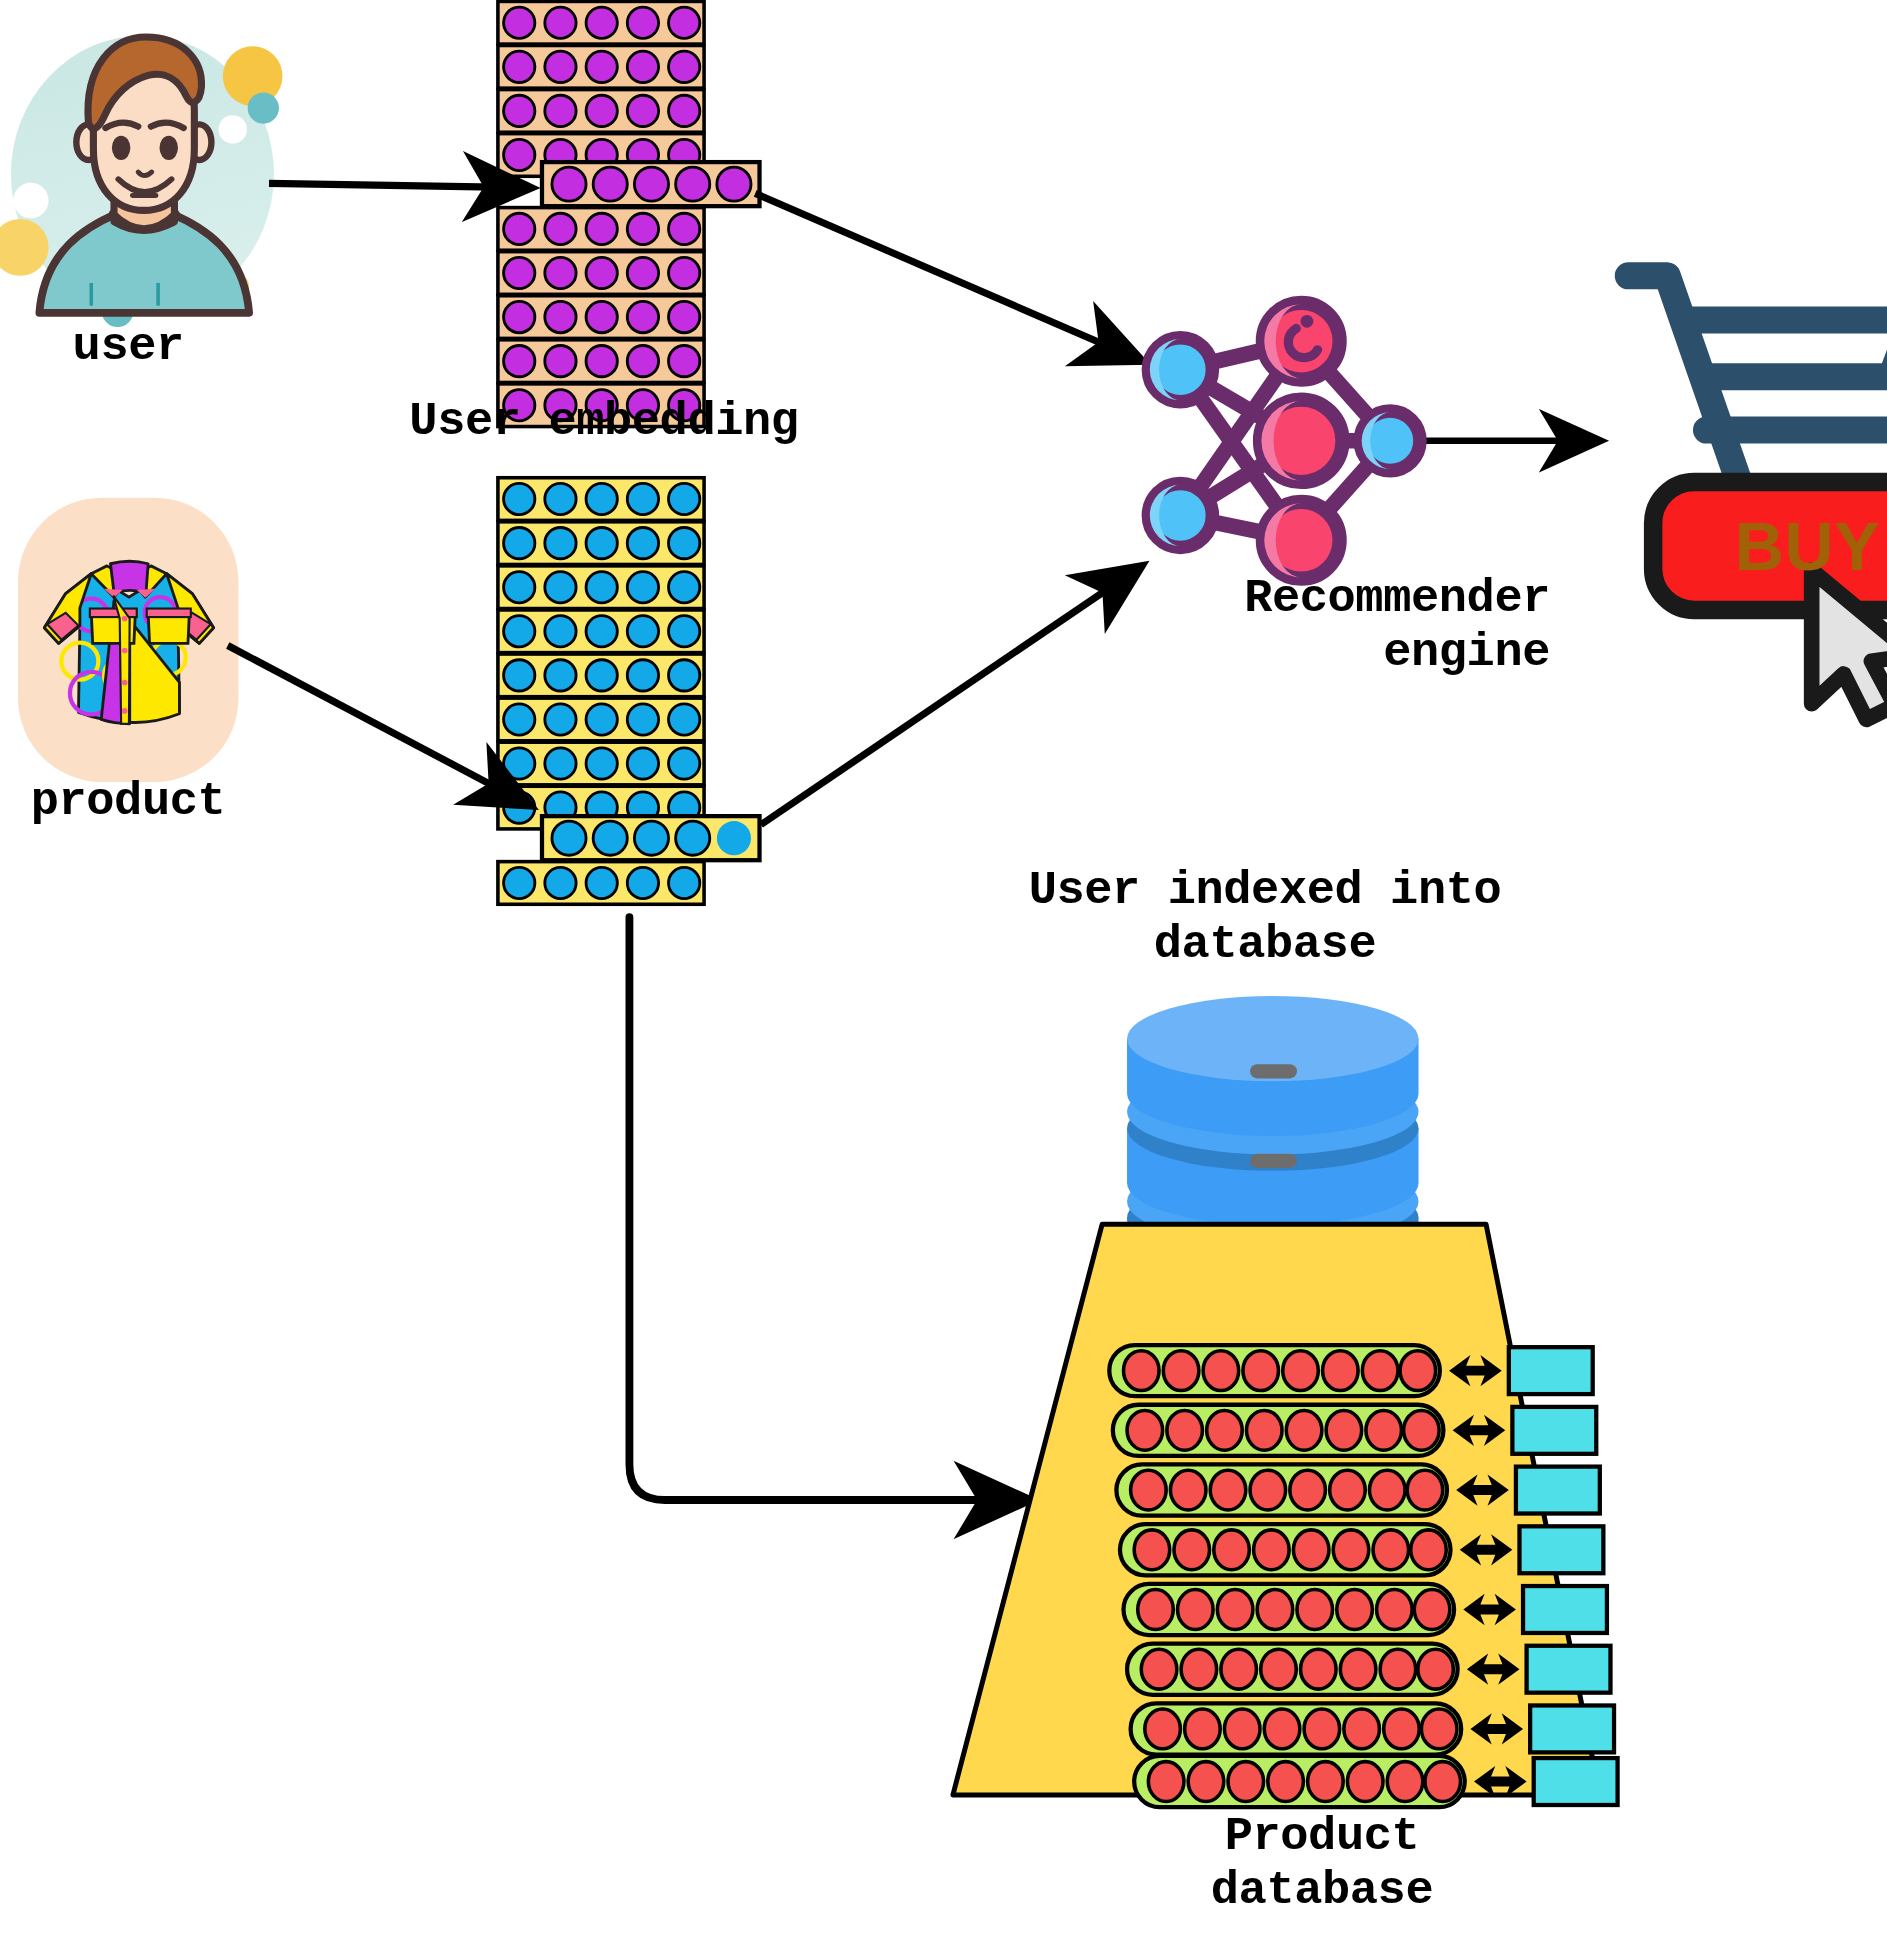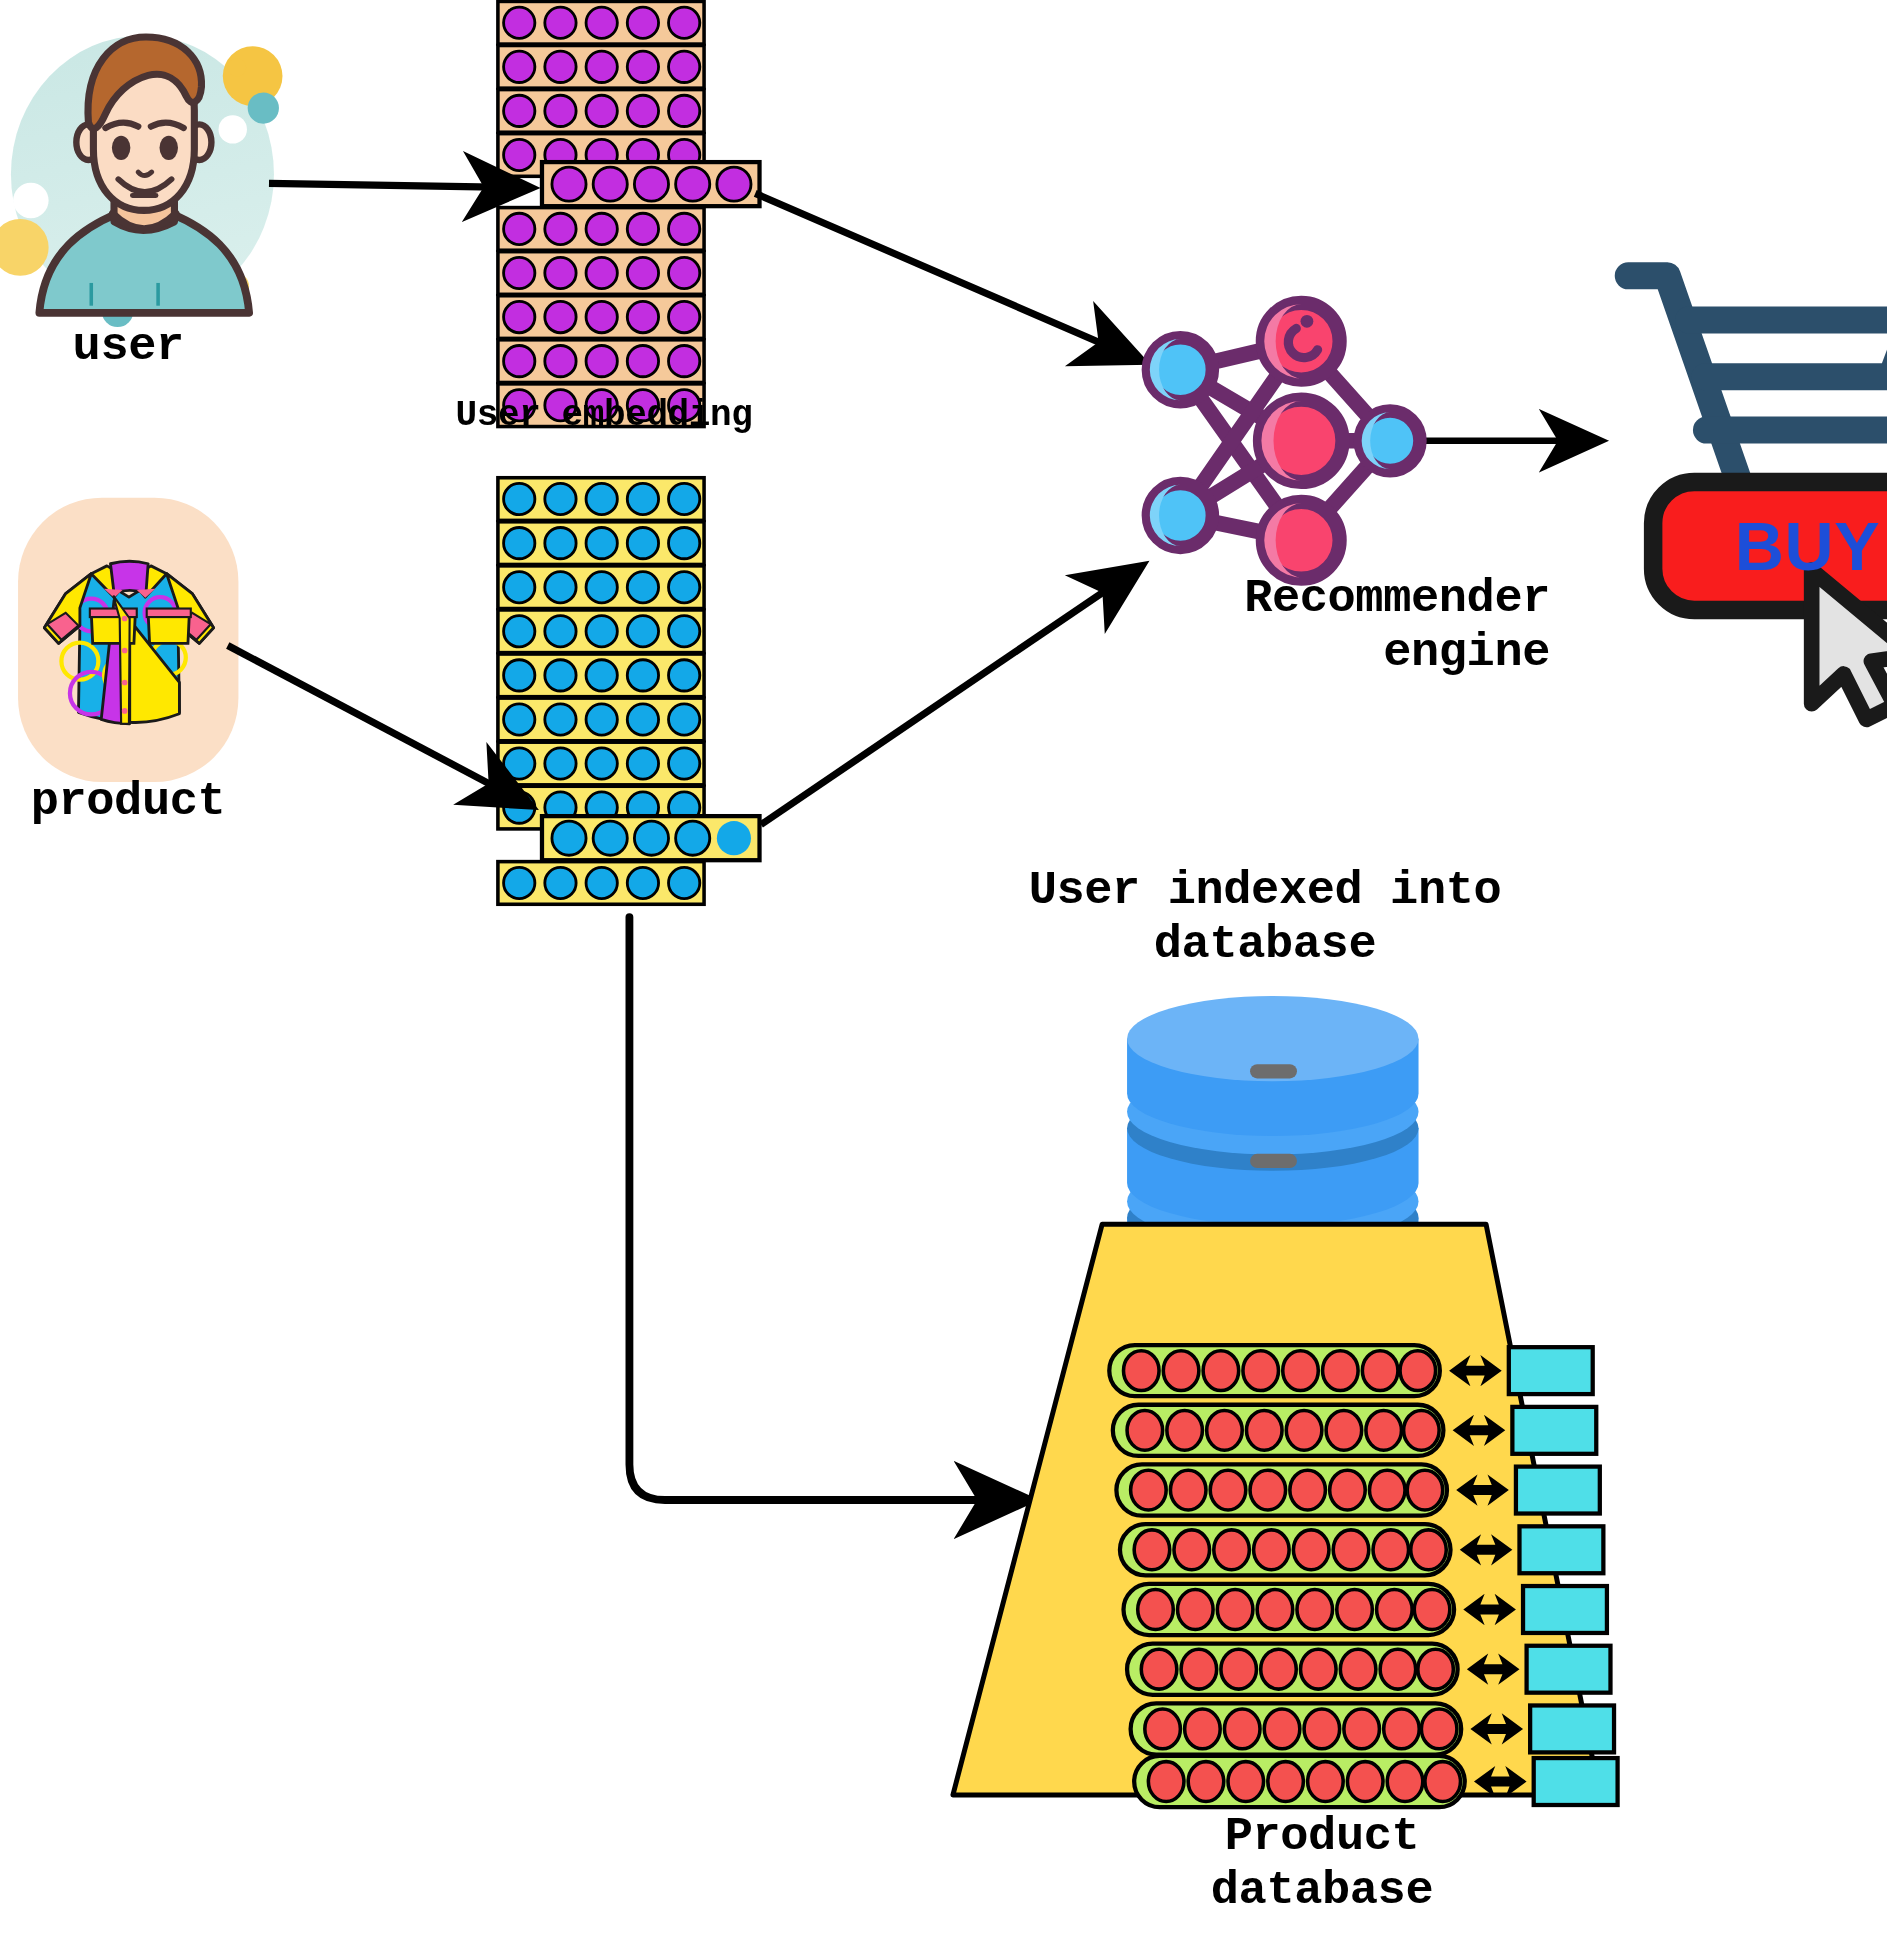--- a/index.html
+++ b/index.html
@@ -33,21 +33,21 @@
     font-family: Liberation Mono, monospace;
     font-weight: bold;
     color: #000000;
     text-align: center;
     white-space: pre-line;
     line-height: 1.15;
     letter-spacing: -0.4px;
   }
   .lbl-user      { left: 14.2px;   top: 320px;  width: 228px; font-size: 47px; }
   .lbl-product   { left: 0px;    top: 775px; width: 256px; font-size: 47px; }
-  .lbl-useremb   { left: 341px;  top: 395px;  width: 526px; font-size: 36px; }
+  .lbl-useremb   { left: 341px;  top: 395px;  width: 526px; font-size: 47px; }
   .lbl-prodemb   { left: 313px;  top: 853px; width: 555px; font-size: 47px; }
   .lbl-recommender { left: 1095px; top: 572px; width: 455px; font-size: 47px; text-align: right;}
   .lbl-dataidx   { left: 995px; top: 864px; width: 540px; font-size: 47px; }
   .lbl-vectordb  { left: 1123px; top: 1810px; width: 398px; font-size: 47px; }
 </style>
 </head>
 <body>
 
 <div id="stage">
 
@@ -504,17 +504,17 @@
   <div class="lbl lbl-product">product</div>
   <div class="lbl lbl-useremb">User embedding</div>
   <div class="lbl lbl-recommender">Recommender
 engine</div>
   <div class="lbl lbl-dataidx">User indexed into
 database</div>
   <div class="lbl lbl-vectordb">Product
 database</div>
 
   <div style="position:absolute;left:1653px;top:482px;width:309px;height:128px;display:flex;align-items:center;justify-content:center;">
-    <span style="font-family:'Liberation Sans',sans-serif;font-weight:bold;font-size:68px;color:#1d4ed8;letter-spacing:0.7px;">BUY</span>
+    <span style="font-family:'Liberation Sans',sans-serif;font-weight:bold;font-size:68px;color:#a16207;letter-spacing:0.7px;">BUY</span>
   </div>
 
 </div>
 
 
 </body></html>

